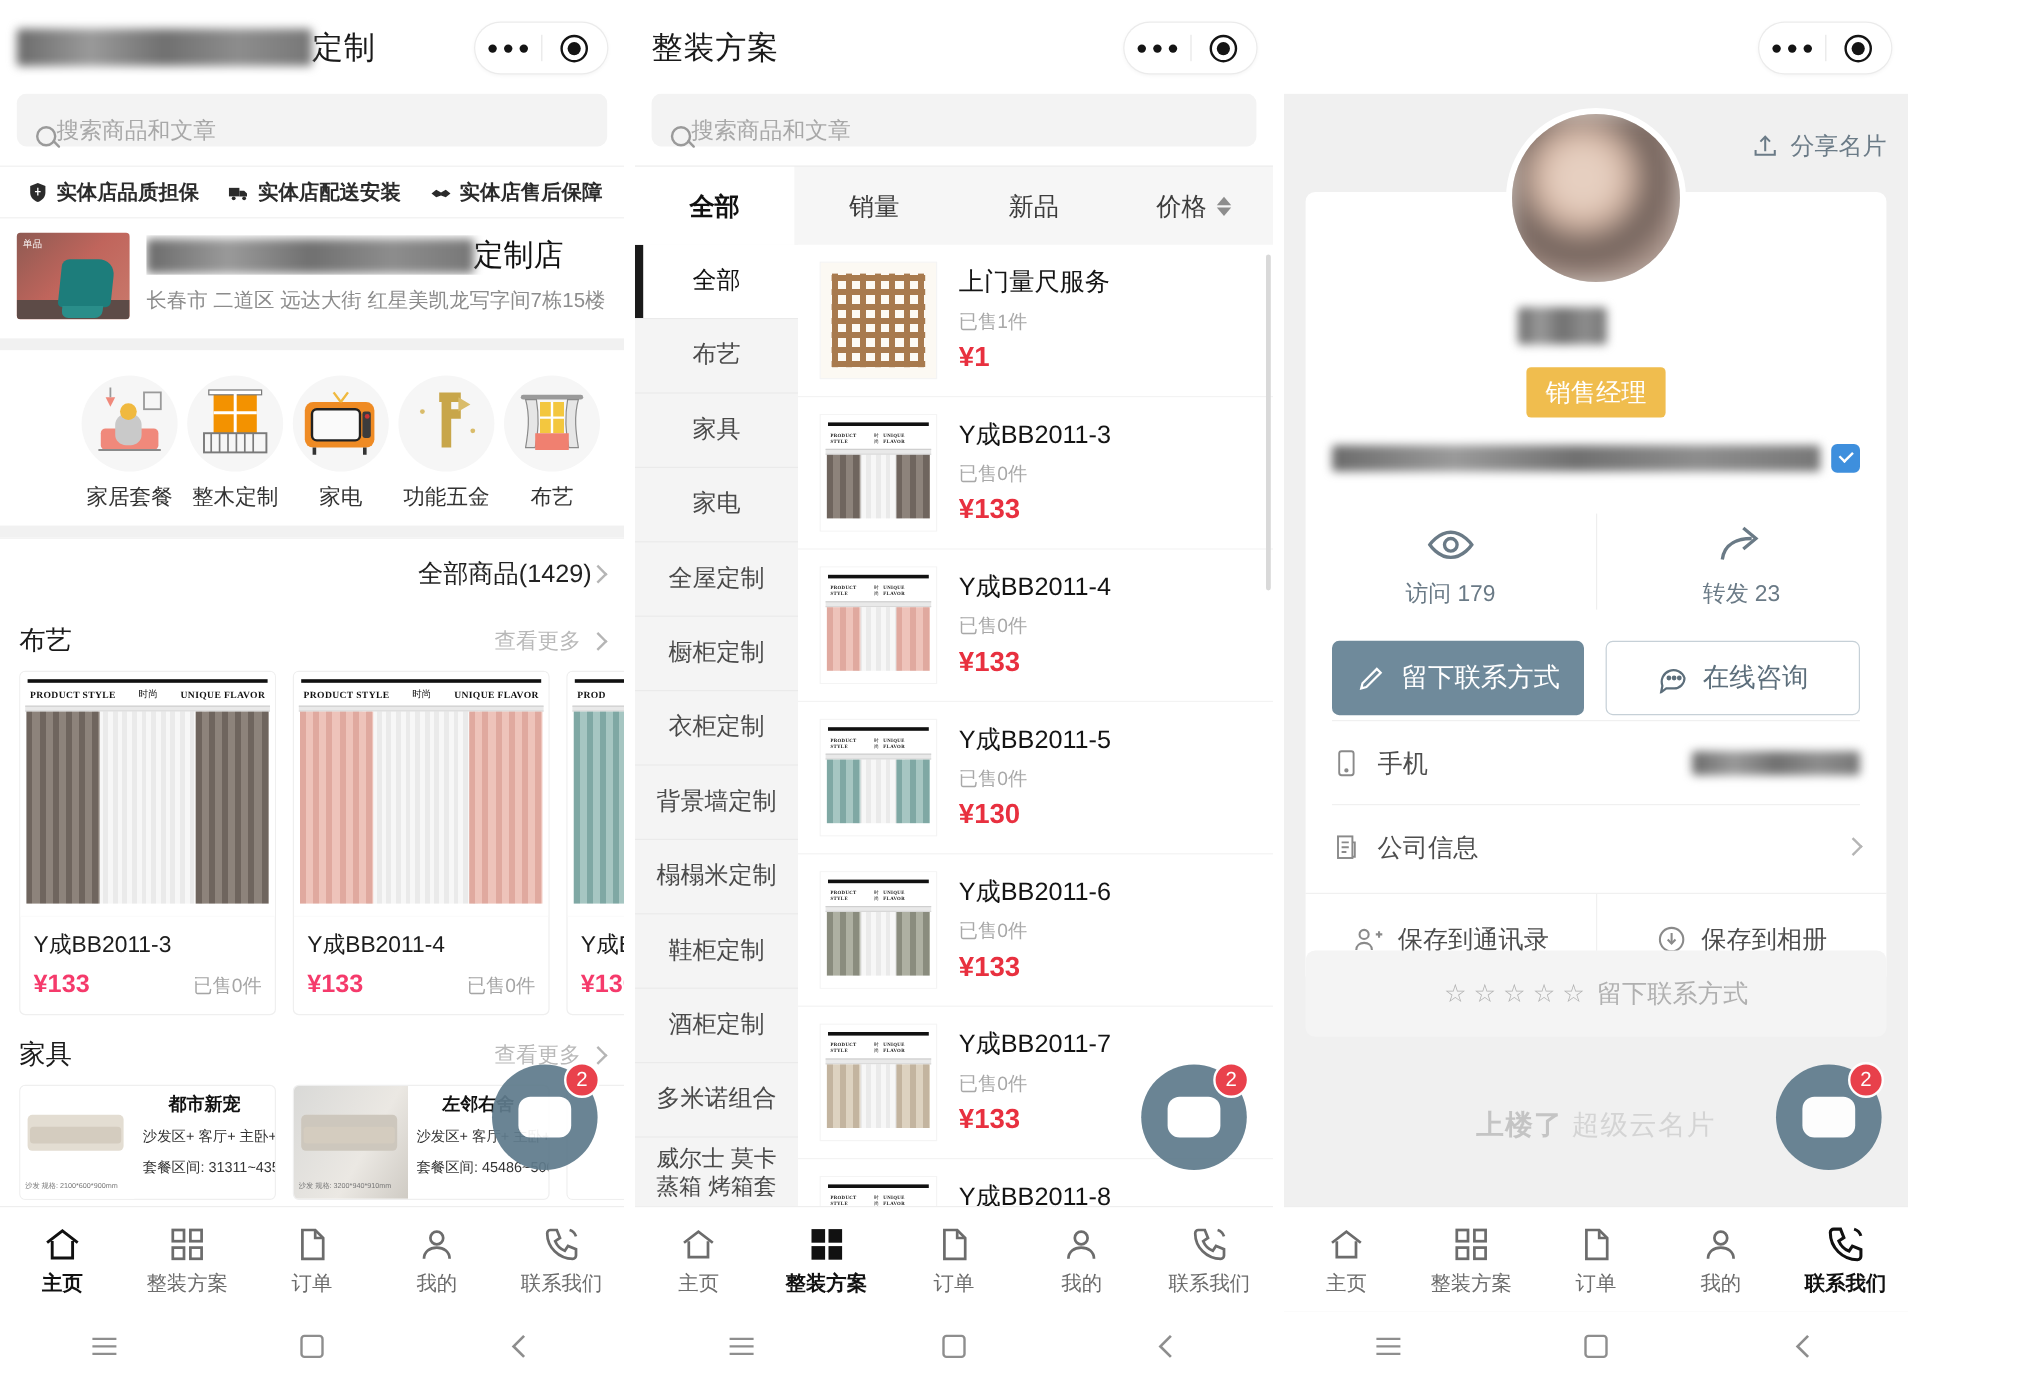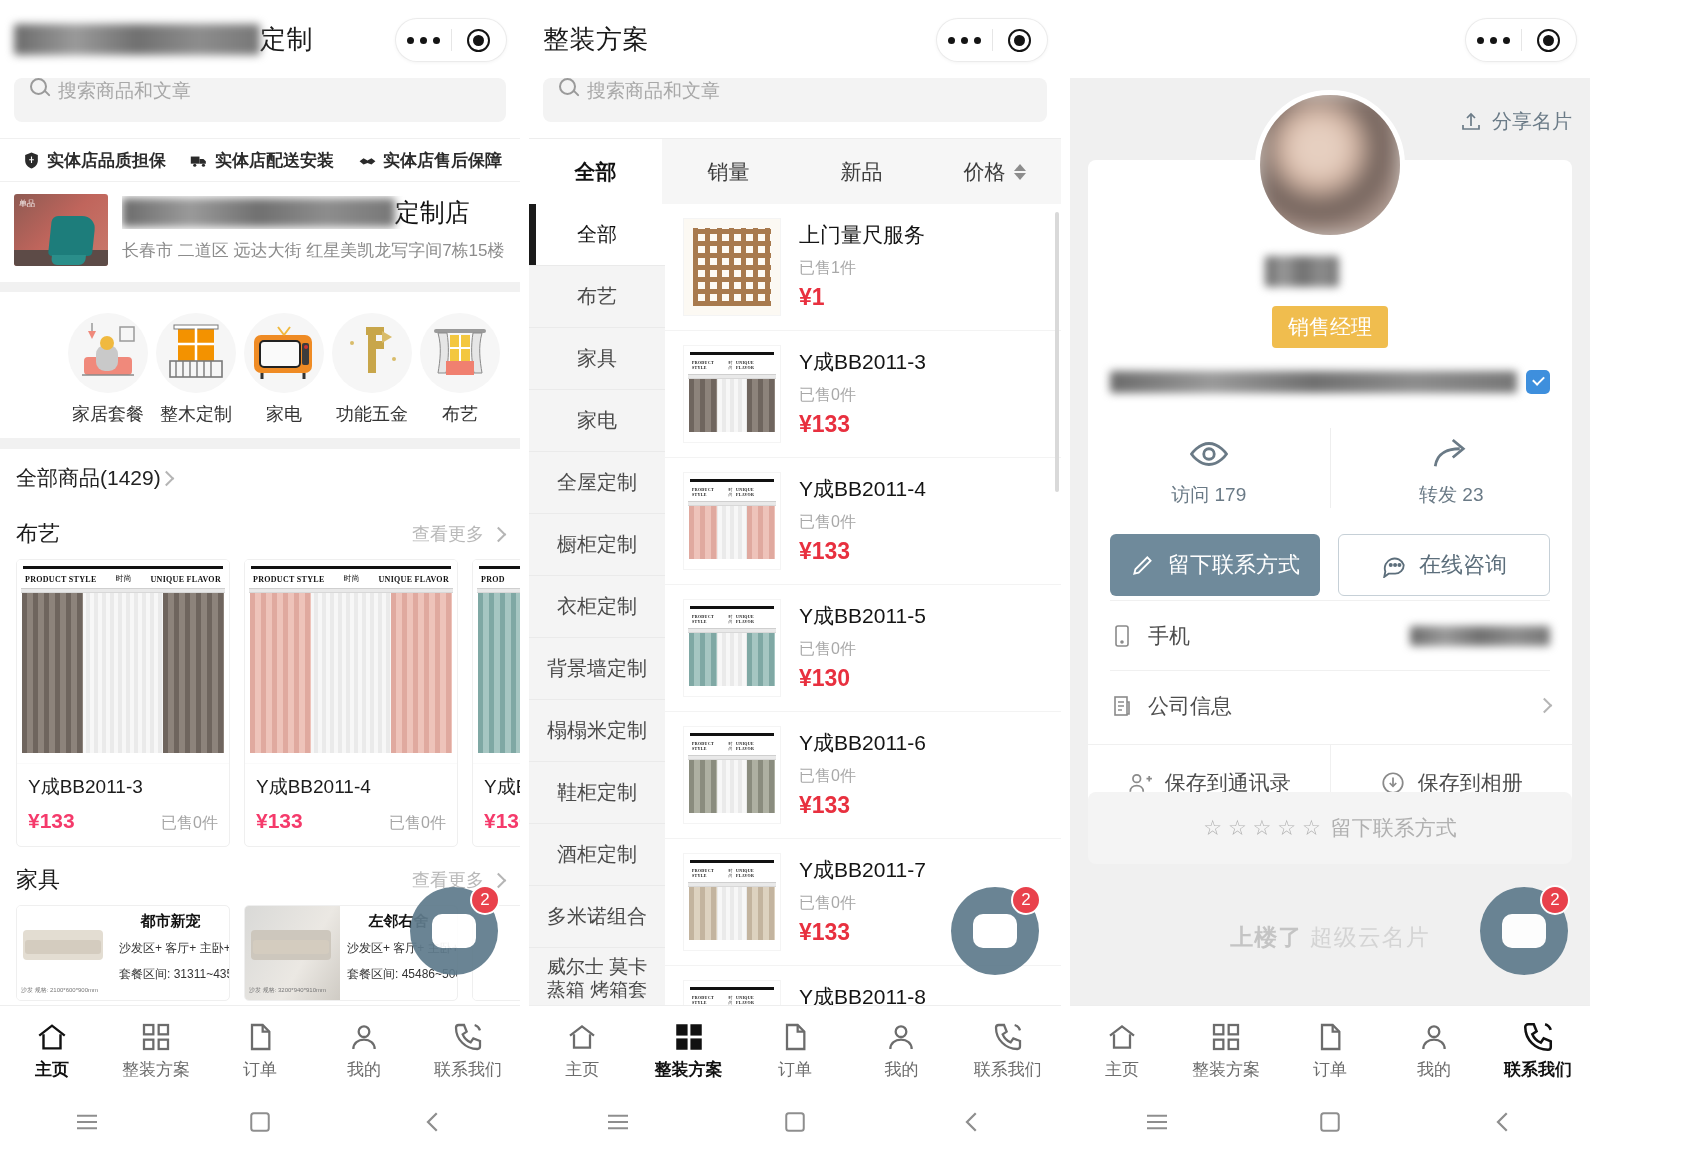--- a/index.html
+++ b/index.html
@@ -19,21 +19,21 @@
              box-shadow:0 0 0 1px #ebebeb, 0 1px 4px rgba(0,0,0,.07); display:flex; align-items:center; }
   .capsule .dots { flex:1; display:flex; justify-content:center; gap:6px; }
   .capsule .dots i { width:7px; height:7px; border-radius:50%; background:#141414; display:block; }
   .capsule .sep { width:1px; height:22px; background:#e6e6e6; }
   .capsule .target { flex:1; display:flex; justify-content:center; align-items:center; }
   .tgt { width:23px; height:23px; border-radius:50%; border:2.5px solid #141414; position:relative; }
   .tgt:after { content:""; position:absolute; inset:4px; border-radius:50%; background:#141414; }
 
   
   .searchwrap { padding:0 14px 16px; background:#fff; }
-  .search { height:44px; background:#f3f3f3; border-radius:8px; display:flex; align-items:flex-start; padding:0 16px; gap:11px; }
+  .search { height:44px; background:#f3f3f3; border-radius:8px; display:flex; align-items:flex-end; padding:0 16px; }
   .search .ph { font-size:19px; color:#a8a8a8; }
   .mag { width:17px; height:17px; border:2px solid #9a9a9a; border-radius:50%; position:relative; flex:0 0 auto; }
   .mag:after { content:""; position:absolute; width:8px; height:2px; background:#9a9a9a; transform:rotate(45deg); bottom:-1px; right:-6px; border-radius:2px; }
 
   
   .badges { display:flex; align-items:center; gap:0; padding:10px 10px 9px; border-top:1px solid #f0f0f0; background:#fff; }
   .badge { display:flex; align-items:center; gap:6px; font-size:17px; color:#2b2b2b; font-weight:600; padding:0 12px; white-space:nowrap;}
   .bi { width:19px; height:19px; flex:0 0 auto; }
 
   
@@ -50,21 +50,21 @@
 
   .bigsep { height:10px; background:#f1f1f1; }
 
   
   .cats { display:flex; justify-content:flex-end; padding:21px 16px 12px; background:#fff; }
   .cat { width:88px; text-align:center; }
   .catimg { width:80px; height:80px; margin:0 auto; border-radius:50%; background:#f6f6f6; position:relative; overflow:hidden; }
   .catlbl { font-size:18px; color:#333; margin-top:9px; white-space:nowrap; }
 
   
-  .allgoods { display:flex; align-items:center; justify-content:flex-start; padding:15px 16px; border-top:1px solid #f1f1f1; background:#fff; }
+  .allgoods { display:flex; align-items:center; justify-content:flex-end; padding:15px 16px; border-top:1px solid #f1f1f1; background:#fff; }
   .allgoods span { font-size:21px; color:#222; }
   .chev { width:11px; height:11px; border-right:2px solid #b5b5b5; border-top:2px solid #b5b5b5; transform:rotate(45deg); }
 
   
   .sechead { display:flex; align-items:center; justify-content:space-between; padding:12px 16px 10px; background:#fff;}
   .sectitle { font-size:22px; color:#1b1b1b; }
   .secmore { display:flex; align-items:center; gap:9px; font-size:18px; color:#b9b9b9; }
 
   .hscroll { display:flex; gap:14px; padding:0 16px 6px; background:#fff; }
   .pcard { width:214px; flex:0 0 auto; background:#fff; border:1px solid #efefef; border-radius:5px; overflow:hidden; }

